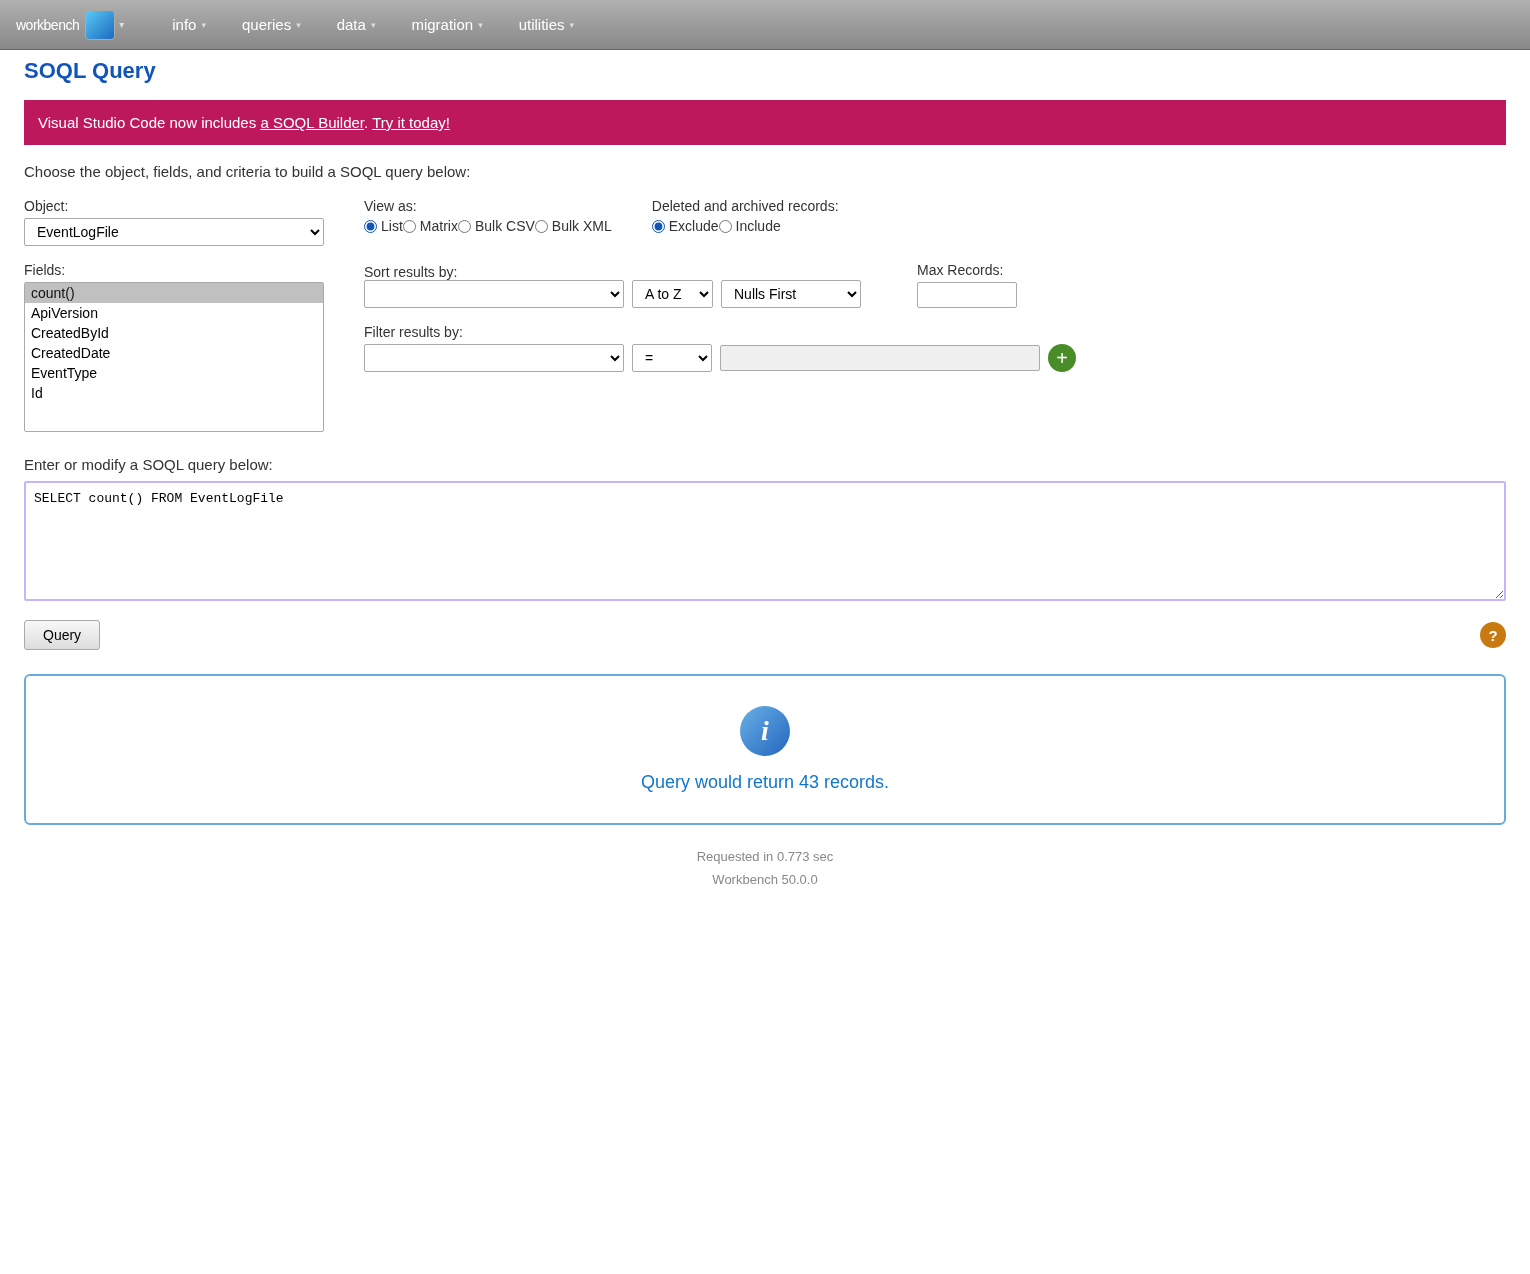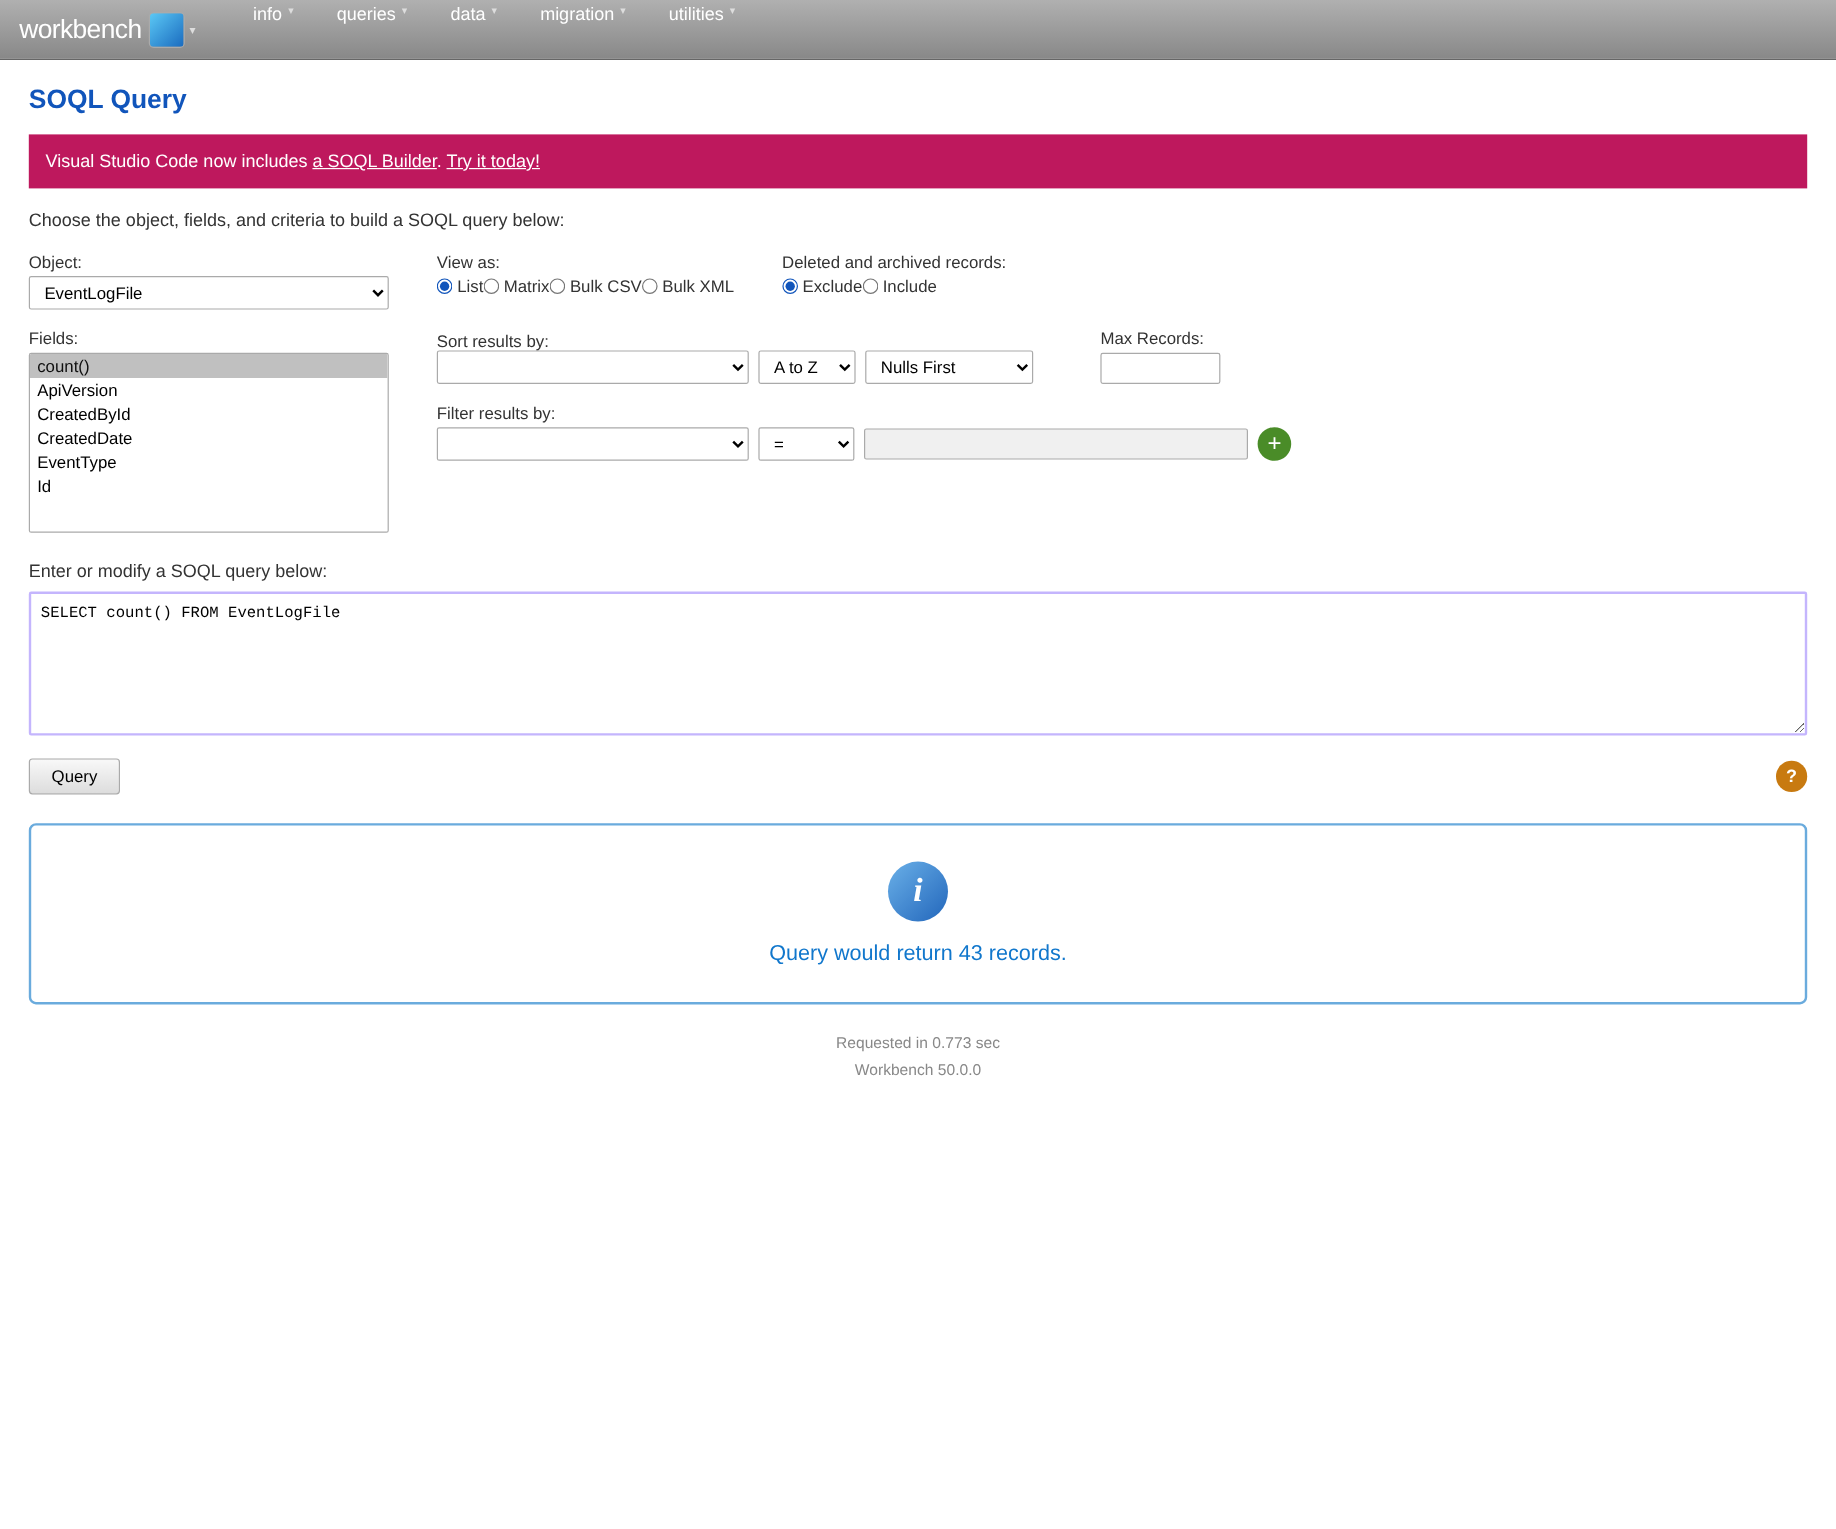--- a/index.html
+++ b/index.html
@@ -18,21 +18,21 @@
       padding: 0 16px;
       height: 50px;
       border-bottom: 1px solid #666;
     }
     .navbar-brand {
       display: flex;
       align-items: center;
       margin-right: 30px;
     }
     .navbar-brand-text {
-      font-size: 22px;
+      font-size: 14px;
       color: #fff;
       font-weight: normal;
       letter-spacing: -0.5px;
     }
     .navbar-cube {
       width: 30px;
       height: 30px;
       margin-left: 6px;
       background: linear-gradient(135deg, #5bc8f5, #1a6bbf);
       border-radius: 4px;
@@ -51,31 +51,32 @@
     }
     .navbar-nav li {
       position: relative;
     }
     .navbar-nav li a {
       color: #fff;
       text-decoration: none;
       font-size: 15px;
       padding: 0 18px;
       display: flex;
+      align-items: center;
       height: 42px;
       gap: 5px;
     }
     .dropdown-arrow {
       font-size: 9px;
       color: #ddd;
     }
 
     
     .main-content {
-      padding: 20px 24px;
+      padding: 8px 24px;
     }
 
     .page-title {
       color: #1155bb;
       font-size: 22px;
       font-weight: bold;
       margin-bottom: 16px;
     }
 
     .banner {

